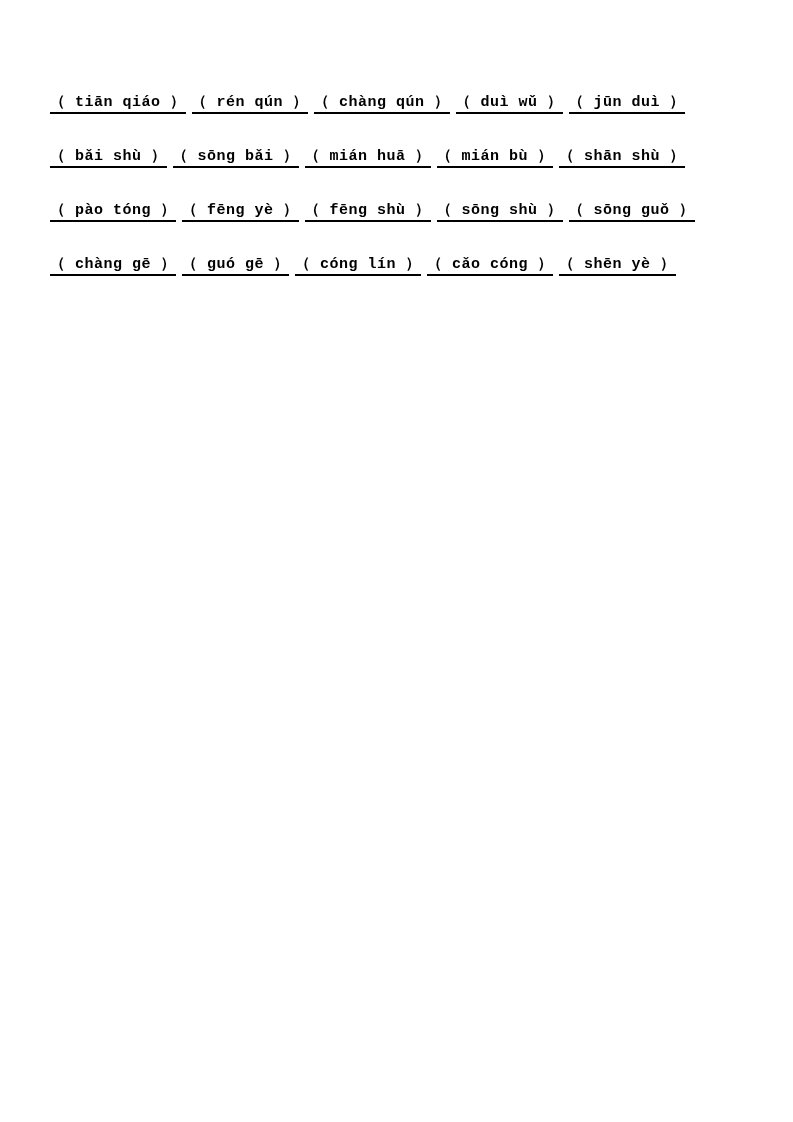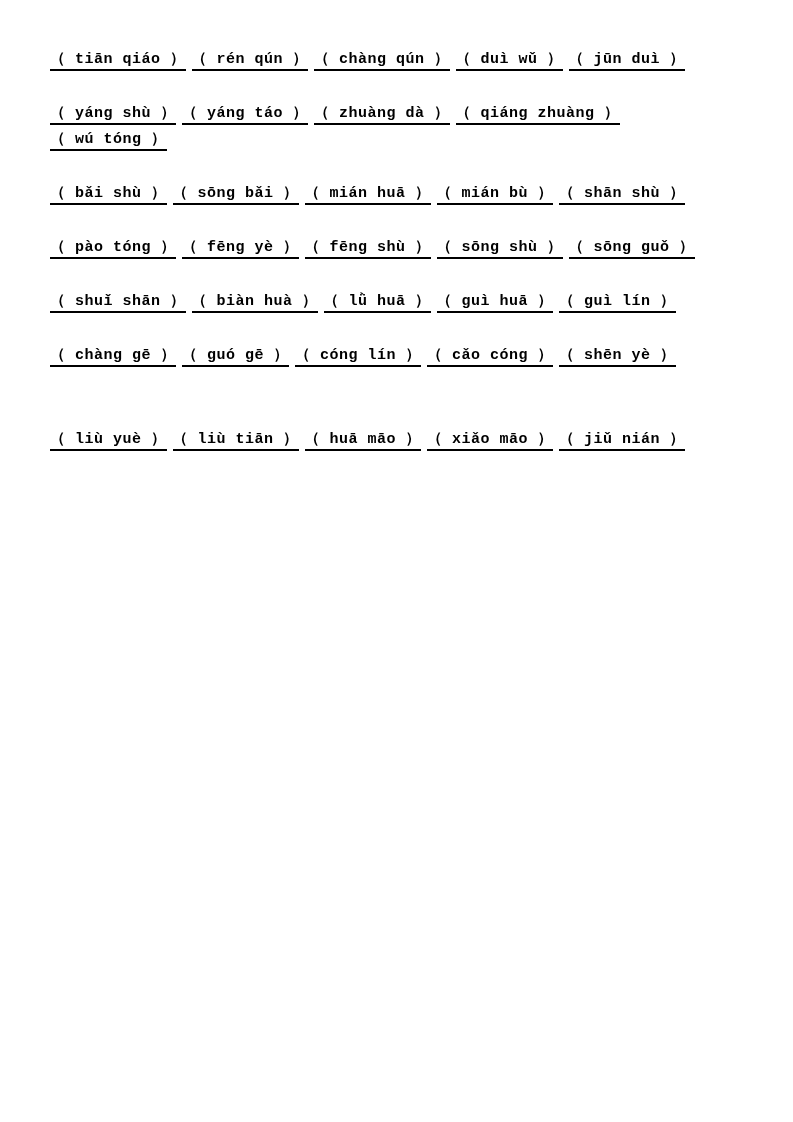--- a/index.html
+++ b/index.html
@@ -8,21 +8,21 @@
       min-height: 1122px;
       background: #fff;
       font-family: 'Courier New', Courier, monospace;
       font-size: 15px;
       font-weight: bold;
       color: #000;
     }
     .page {
       width: 788px;
       min-height: 1122px;
-      padding: 49px 50px;
+      padding: 92px 50px;
     }
     .row {
       display: flex;
       flex-wrap: wrap;
       align-items: flex-end;
       margin-bottom: 28px;
       gap: 0px;
     }
     .item {
       display: inline-flex;
@@ -57,37 +57,20 @@
         </div>
         <div class="item">
           <span>（ duì wǔ ）</span>
         </div>
         <div class="item">
           <span>（ jūn duì ）</span>
         </div>
       </div>
       <div class="row">
         <div class="item">
-          <span>（ yáng shù ）</span>
-        </div>
-        <div class="item">
-          <span>（ yáng táo ）</span>
-        </div>
-        <div class="item">
-          <span>（ zhuàng dà ）</span>
-        </div>
-        <div class="item">
-          <span>（ qiáng zhuàng ）</span>
-        </div>
-        <div class="item">
-          <span>（ wú tóng ）</span>
-        </div>
-      </div>
-      <div class="row">
-        <div class="item">
           <span>（ bǎi shù ）</span>
         </div>
         <div class="item">
           <span>（ sōng bǎi ）</span>
         </div>
         <div class="item">
           <span>（ mián huā ）</span>
         </div>
         <div class="item">
           <span>（ mián bù ）</span>
@@ -108,64 +91,30 @@
         </div>
         <div class="item">
           <span>（ sōng shù ）</span>
         </div>
         <div class="item">
           <span>（ sōng guǒ ）</span>
         </div>
       </div>
       <div class="row">
         <div class="item">
-          <span>（ shuǐ shān ）</span>
-        </div>
-        <div class="item">
-          <span>（ biàn huà ）</span>
-        </div>
-        <div class="item">
-          <span>（ lǜ huā ）</span>
-        </div>
-        <div class="item">
-          <span>（ guì huā ）</span>
-        </div>
-        <div class="item">
-          <span>（ guì lín ）</span>
-        </div>
-      </div>
-      <div class="row">
-        <div class="item">
           <span>（ chàng gē ）</span>
         </div>
         <div class="item">
           <span>（ guó gē ）</span>
         </div>
         <div class="item">
           <span>（ cóng lín ）</span>
         </div>
         <div class="item">
           <span>（ cǎo cóng ）</span>
         </div>
         <div class="item">
           <span>（ shēn yè ）</span>
         </div>
       </div>
       <div class="divider"></div>
-      <div class="row">
-        <div class="item">
-          <span>（ liù yuè ）</span>
-        </div>
-        <div class="item">
-          <span>（ liù tiān ）</span>
-        </div>
-        <div class="item">
-          <span>（ huā māo ）</span>
-        </div>
-        <div class="item">
-          <span>（ xiǎo māo ）</span>
-        </div>
-        <div class="item">
-          <span>（ jiǔ nián ）</span>
-        </div>
-      </div>
     </div>
 </div>
 
 </body></html>

